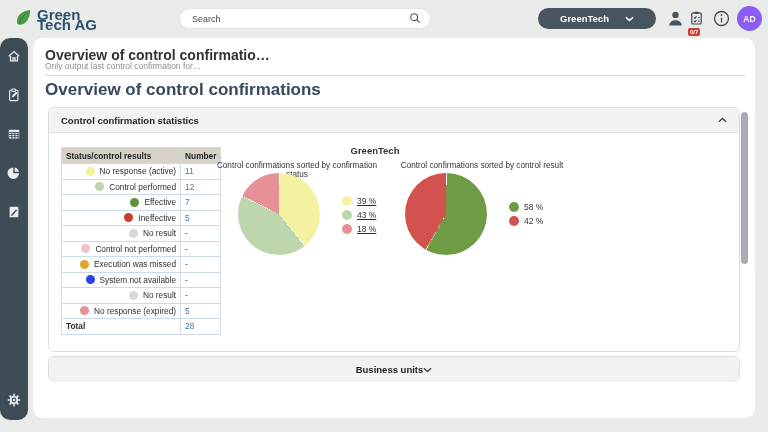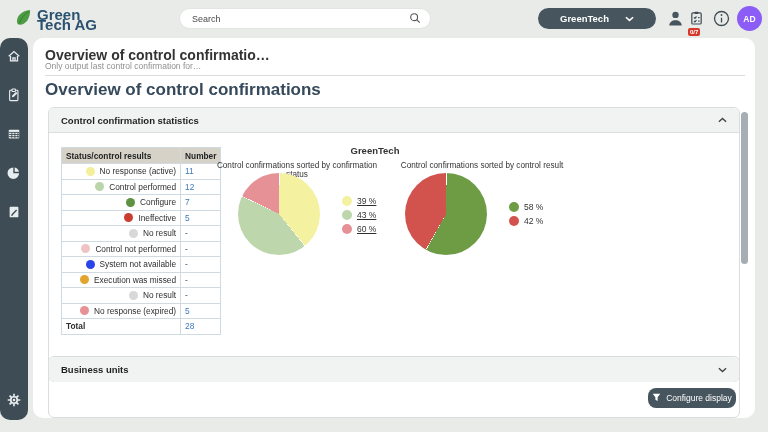--- a/index.html
+++ b/index.html
@@ -39,23 +39,23 @@
   .card { left:33px; top:38px; width:722px; height:380px; background:#ffffff; border-radius:10px; }
   .crumb-title { left:45px; top:47px; font-size:14px; font-weight:bold; color:#333; cursor:pointer; }
   .crumb-sub { left:45px; top:61px; font-size:8.5px; color:#8f8f8f; }
   .crumb-div { left:45px; top:75px; width:700px; height:1px; background:#dcdcdc; }
   .h1 { left:45px; top:80px; font-size:17px; font-weight:bold; color:#35495b; }
 
   
   .panel { border:1px solid #d9dde0; border-radius:6px; background:#fff; }
   .panel-hdr { height:25px; background:#f1f2f2; border-bottom:1px solid #dcdfe1; border-radius:6px 6px 0 0;
     display:flex; align-items:center; justify-content:space-between; padding:0 12px; cursor:pointer; }
-  .panel-hdr.only { border-bottom:none; border-radius:6px; }
+  .panel-hdr.only { border-bottom:none; border-radius:6px;justify-content:center; }
   .panel-title { font-size:9.5px; font-weight:bold; color:#1f1f1f; }
-  .panel-stats { left:48px; top:107px; width:692px; height:311px; }
+  .panel-stats { left:48px; top:107px; width:692px; height:245px; }
   .panel-bu { left:48px; top:356px; width:692px; height:26px; }
 
   
   .stats-table { left:61px; top:147px; border-collapse:collapse; font-size:8.3px; table-layout:fixed;padding-left:26px; }
   .stats-table th, .stats-table td { border:1px solid #cfdae2; padding:0 4px; height:15.5px;
     overflow:hidden; white-space:nowrap; }
   .stats-table thead th { background:#d6d2c8; font-weight:bold; color:#222; height:16px; text-align:left; }
   .col-status { width:110px; }
   .col-number { width:33px; text-align:center !important; }
   .cell-status { text-align:right; }
@@ -222,41 +222,41 @@
     <tbody>
         <tr>
           <td class="cell-status"><span class="dot" style="background: rgb(243, 239, 155);"></span><span>No response (active)</span></td>
           <td class="cell-number link">11</td>
         </tr>
         <tr>
           <td class="cell-status"><span class="dot" style="background: rgb(185, 213, 169);"></span><span>Control performed</span></td>
           <td class="cell-number link">12</td>
         </tr>
         <tr>
-          <td class="cell-status indent"><span class="dot" style="background: rgb(94, 145, 64);"></span><span>Configure</span></td>
+          <td class="cell-status indent"><span class="dot" style="background: rgb(94, 145, 64);"></span><span>Effective</span></td>
           <td class="cell-number link">7</td>
         </tr>
         <tr>
           <td class="cell-status indent"><span class="dot" style="background: rgb(203, 61, 48);"></span><span>Ineffective</span></td>
           <td class="cell-number link">5</td>
         </tr>
         <tr>
           <td class="cell-status indent"><span class="dot" style="background: rgb(216, 216, 216);"></span><span>No result</span></td>
           <td class="cell-number">-</td>
         </tr>
         <tr>
           <td class="cell-status"><span class="dot" style="background: rgb(239, 195, 195);"></span><span>Control not performed</span></td>
           <td class="cell-number">-</td>
         </tr>
         <tr>
+          <td class="cell-status indent"><span class="dot" style="background: rgb(226, 164, 44);"></span><span>Execution was missed</span></td>
+          <td class="cell-number">-</td>
+        </tr>
+        <tr>
           <td class="cell-status indent"><span class="dot" style="background: rgb(41, 68, 232);"></span><span>System not available</span></td>
-          <td class="cell-number">-</td>
-        </tr>
-        <tr>
-          <td class="cell-status indent"><span class="dot" style="background: rgb(226, 164, 44);"></span><span>Execution was missed</span></td>
           <td class="cell-number">-</td>
         </tr>
         <tr>
           <td class="cell-status indent"><span class="dot" style="background: rgb(216, 216, 216);"></span><span>No result</span></td>
           <td class="cell-number">-</td>
         </tr>
         <tr>
           <td class="cell-status"><span class="dot" style="background: rgb(230, 145, 150);"></span><span>No response (expired)</span></td>
           <td class="cell-number link">5</td>
         </tr>
@@ -280,21 +280,21 @@
       <div class="legend-item">
         <span class="legend-dot" style="background: rgb(244, 241, 161);"></span>
         <span class="legend-label">39 %</span>
       </div>
       <div class="legend-item">
         <span class="legend-dot" style="background: rgb(189, 214, 172);"></span>
         <span class="legend-label">43 %</span>
       </div>
       <div class="legend-item">
         <span class="legend-dot" style="background: rgb(230, 145, 150);"></span>
-        <span class="legend-label">60 %</span>
+        <span class="legend-label">18 %</span>
       </div>
     </div>
   <div class="abs legend" style="left:509px; top:202px;">
       <div class="legend-item">
         <span class="legend-dot" style="background: rgb(109, 156, 69);"></span>
         <span class="legend-label">58 %</span>
       </div>
       <div class="legend-item">
         <span class="legend-dot" style="background: rgb(210, 83, 77);"></span>
         <span class="legend-label">42 %</span>
@@ -307,22 +307,14 @@
     <div class="panel-hdr only">
       <span class="panel-title">Business units</span>
       <span>
         <svg class="chev" width="9" height="6" viewBox="0 0 10 6">
             <path d="M1 1l4 3.6L9 1" fill="none" stroke="#444" stroke-width="1.6"></path>
           </svg>
       </span>
     </div>
   </section>
 
-  <button class="abs config-btn">
-    <span>
-      <svg width="9" height="9" viewBox="0 0 12 12">
-          <path d="M1 1h10L7.5 5.8v4.7l-3-1.5V5.8z" fill="#fff"></path>
-        </svg>
-    </span>
-    <span>Configure display</span>
-  </button>
 
 </div>
 
 </body></html>

